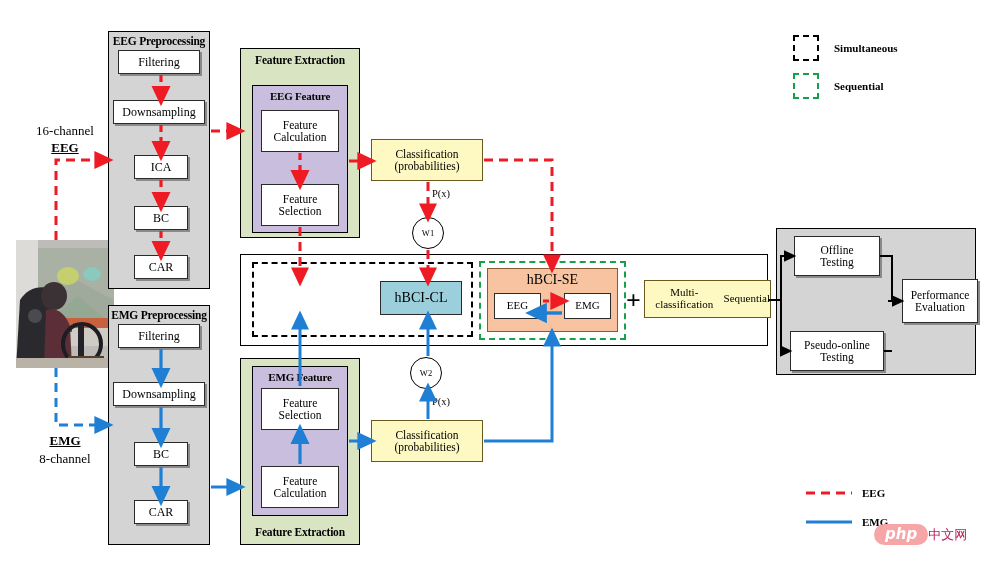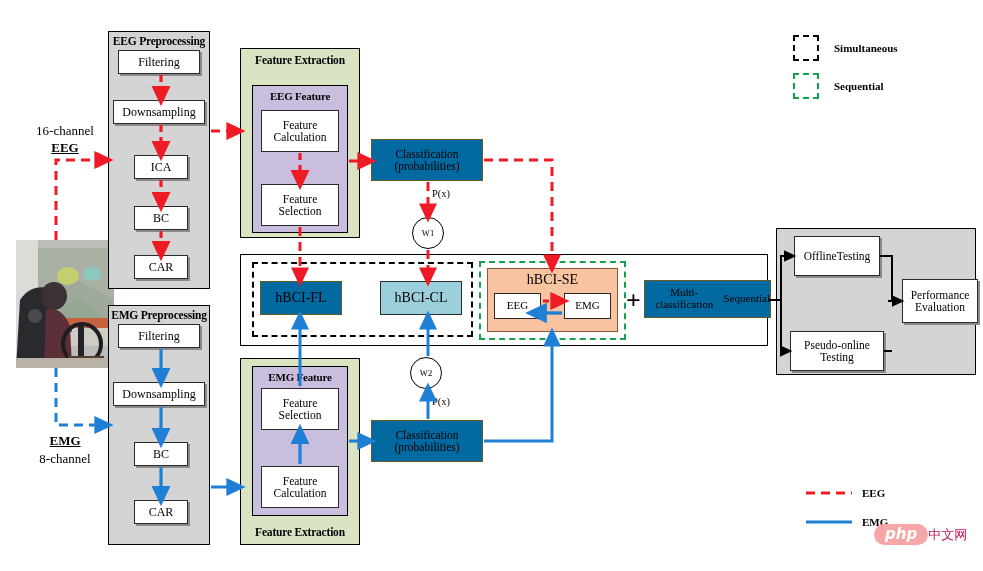--- a/index.html
+++ b/index.html
@@ -12,21 +12,21 @@
   .gray-panel{background:#d4d4d4;border:1.5px solid #000;}
   .green-panel{background:#d9e4c3;border:1.5px solid #000;}
   .purple-panel{background:#c9bedd;border:1.5px solid #000;}
   .white-panel{background:#ffffff;border:1.8px solid #000;}
 
   
   .box{background:#fff;border:1.6px solid #2b2b2b;
        display:flex;align-items:center;justify-content:center;
        text-align:center;line-height:1.08;}
   .box-sh{box-shadow:2px 2px 0 0 #8a8a8a;}
-  .yellow{background:#0369a1;border:1.6px solid #6a5a20;}
+  .yellow{background:#fef9c3;border:1.6px solid #6a5a20;}
   .blue-box{background:#9ccfdc;border:1.6px solid #2b2b2b;}
   .orange{background:#f7c3a0;border:1.6px solid #8a5a38;}
 
   .panel-title{position:absolute;width:100%;text-align:center;
                font-weight:bold;font-size:11.5px;letter-spacing:-0.2px;}
 
   .lbl{position:absolute;text-align:center;line-height:1.1;}
   .bold{font-weight:bold;}
 
   
@@ -151,37 +151,36 @@
   </div>
   <div class="lbl" style="left:424px;top:396px;width:34px;font-size:10.5px;">P(x)</div>
   <div class="abs circle" style="left:410px;top:357px;width:32px;height:32px;">W2</div>
 
   <div class="abs white-panel" style="left:240px;top:254px;width:528px;height:92px;"></div>
 
   <div class="abs dash-black" style="left:252px;top:262px;width:221px;height:75px;"></div>
 
   <div class="abs dash-green" style="left:479px;top:261px;width:147px;height:79px;"></div>
 
-  <div class="abs box yellow" style="left:260px;top:281px;width:82px;height:34px;font-size:14px;">hBCI-FL</div>
   <div class="abs box blue-box" style="left:380px;top:281px;width:82px;height:34px;font-size:14px;">hBCI-CL</div>
 
   <div class="abs orange" style="left:487px;top:268px;width:131px;height:64px;"></div>
   <div class="lbl" style="left:487px;top:272px;width:131px;font-size:14px;">hBCI-SE</div>
   <div class="abs box" style="left:494px;top:293px;width:47px;height:26px;font-size:11px;">EEG</div>
   <div class="abs box" style="left:564px;top:293px;width:47px;height:26px;font-size:11px;">EMG</div>
 
   <div class="plus" style="left:626px;top:288px;">+</div>
 
   <div class="abs box yellow" style="left:644px;top:280px;width:127px;height:38px;flex-direction:row;font-size:11px;">
     <span>Multi-classification</span>
     <span>Sequential</span>
   </div>
 
   <div class="abs gray-panel" style="left:776px;top:228px;width:200px;height:147px;"></div>
-  <div class="abs box box-sh" style="left:794px;top:236px;width:86px;height:40px;font-size:11.5px;text-align:center;">
+  <div class="abs box box-sh" style="left:794px;top:236px;width:86px;height:40px;flex-direction:column;font-size:11.5px;text-align:center;">
     <span>Offline</span>
     <span>Testing</span>
   </div>
   <div class="abs box box-sh" style="left:790px;top:331px;width:94px;height:40px;flex-direction:column;font-size:11.5px;">
     <span>Pseudo-online</span>
     <span>Testing</span>
   </div>
   <div class="abs box box-sh" style="left:902px;top:279px;width:76px;height:44px;flex-direction:column;font-size:11.5px;">
     <span>Performance</span>
     <span>Evaluation</span>

